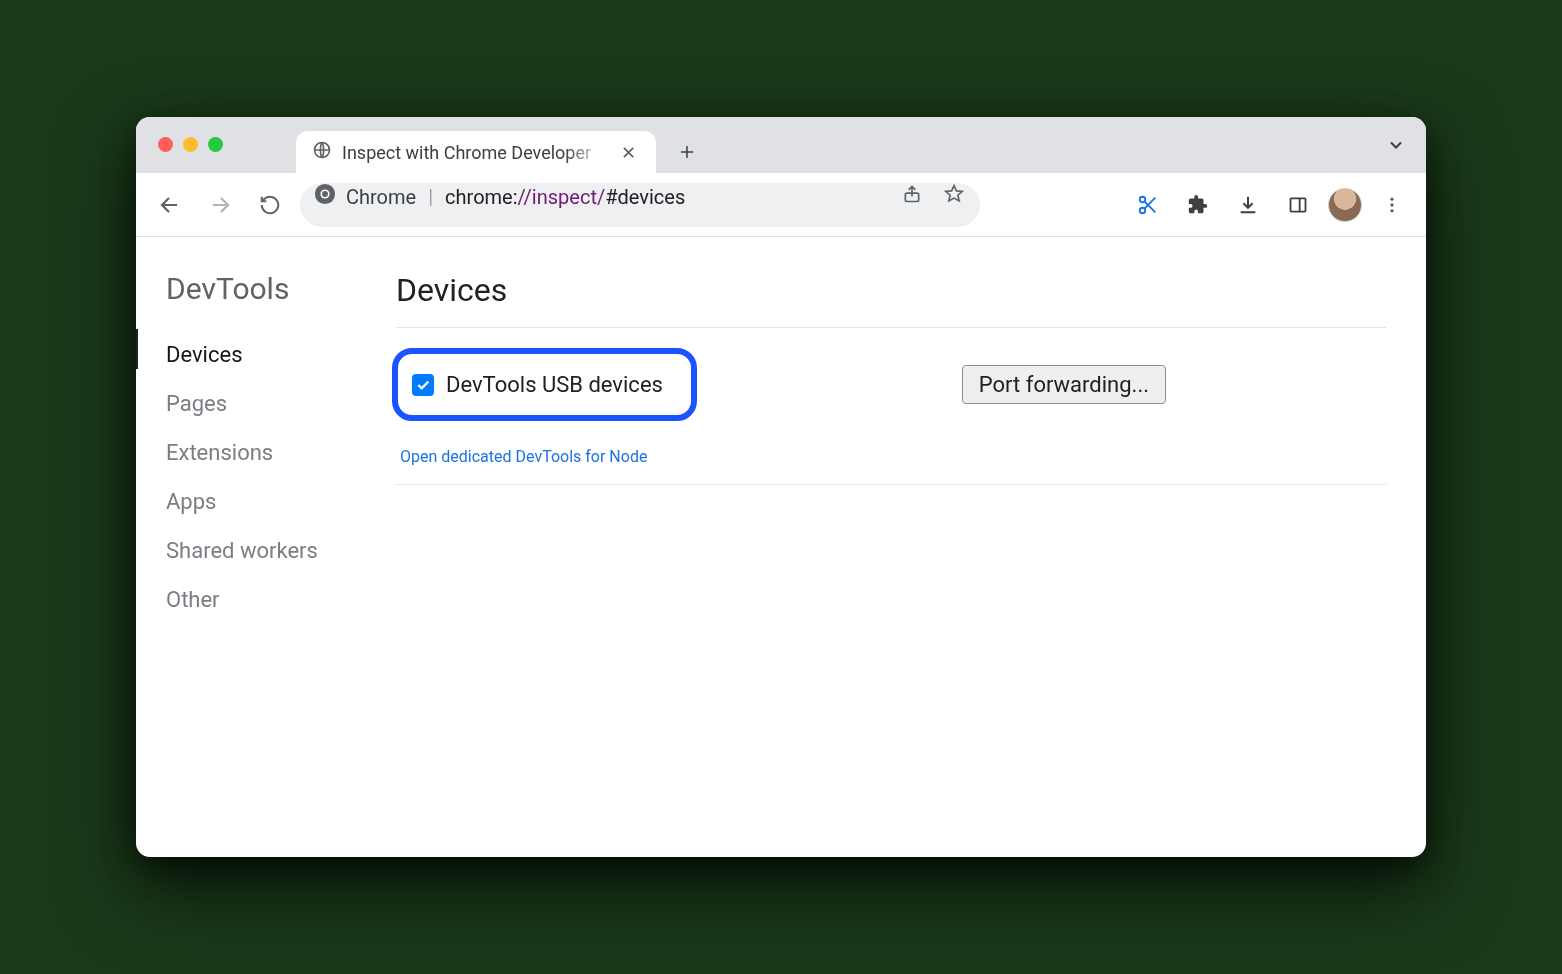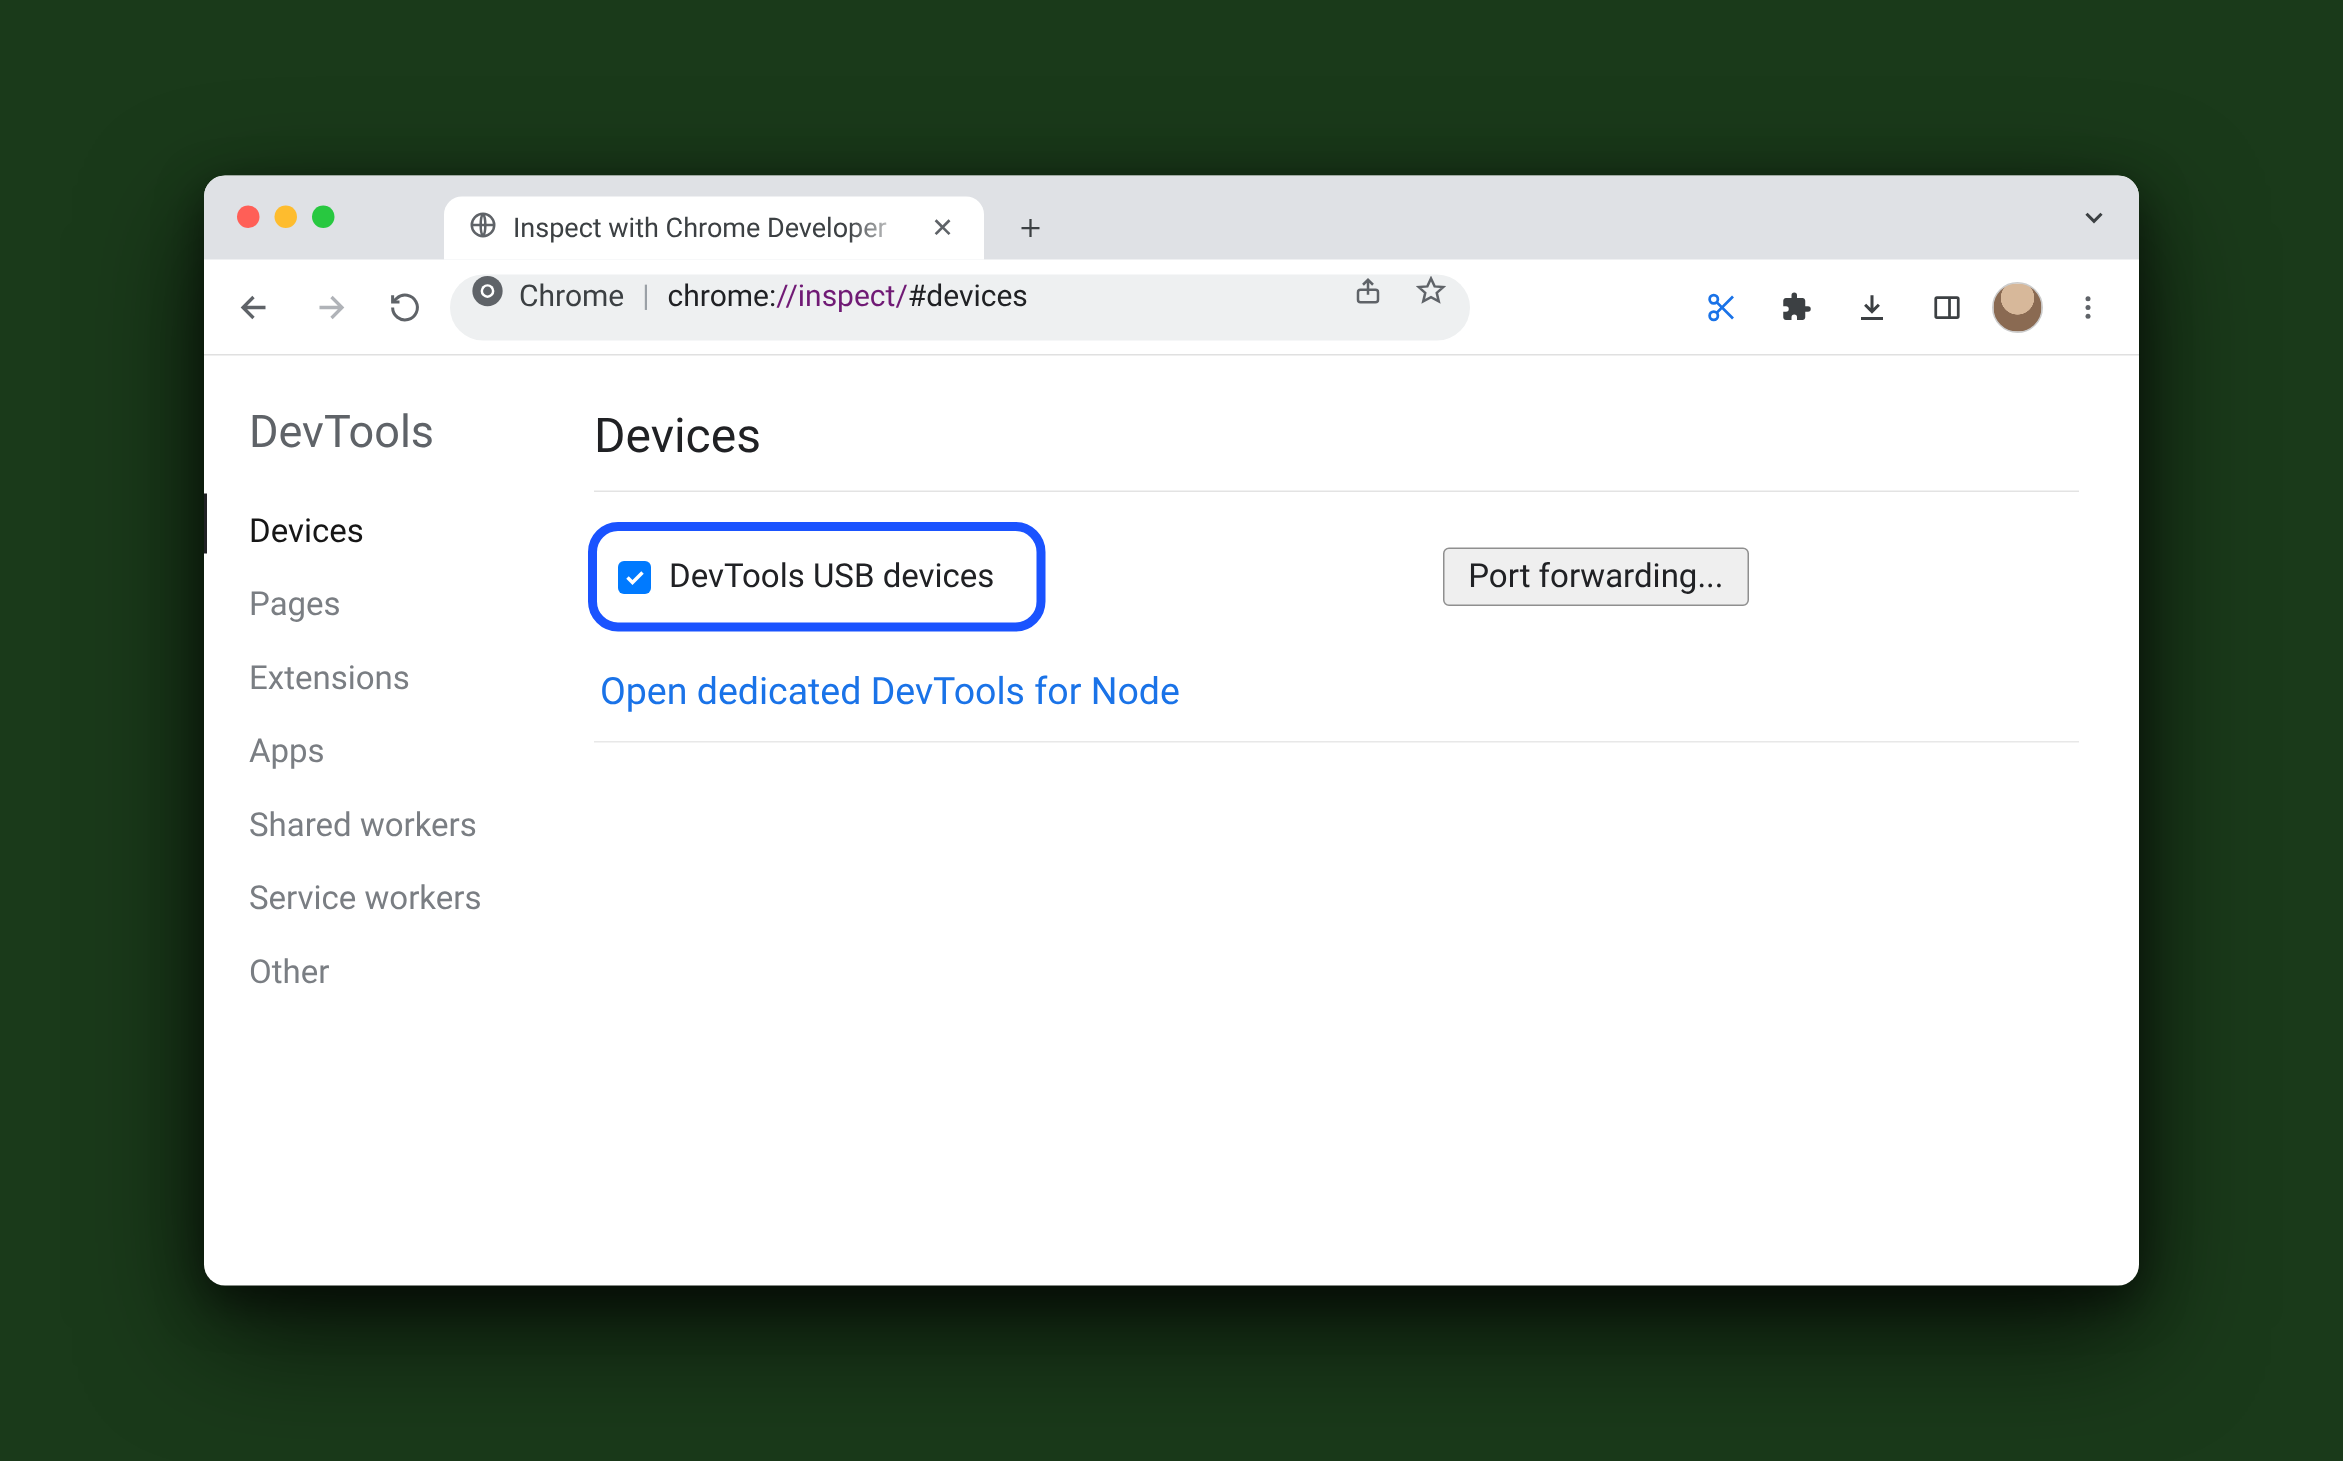--- a/index.html
+++ b/index.html
@@ -149,21 +149,21 @@
     width: 22px; height: 22px; border-radius: 4px; background:#007aff;
     display:flex; align-items:center; justify-content:center; flex-shrink:0;
   }
   .checkbox svg { width: 16px; height: 16px; }
   .row .btn-col { margin-left: auto; margin-right: 220px; }
   .native-btn {
     font-size: 22px; color:#202124; background:#efefef;
     border:1px solid #8f8f8f; padding: 6px 16px; border-radius: 4px;
     font-family: inherit;
   }
-  .link-row { font-size: 25px; margin-top: 8px; margin-bottom: 18px; padding-left:4px;}
+  .link-row { font-size: 16px; margin-top: 8px; margin-bottom: 18px; padding-left:4px;}
   .link-row a { color:#1a73e8; text-decoration:none; }
   .hr2 { height:1px; background:#e8e8e8; }
 </style>
 </head>
 <body>
 
 <div class="window">
 
   <div class="tabstrip">
     <div class="traffic-lights">
@@ -275,21 +275,20 @@
 
   <div class="content">
     <div class="sidebar">
       <div class="side-marker"></div>
       <div class="side-title">DevTools</div>
       <div class="side-item active">Devices</div>
       <div class="side-item">Pages</div>
       <div class="side-item">Extensions</div>
       <div class="side-item">Apps</div>
       <div class="side-item">Shared workers</div>
-      <div class="side-item">Service workers</div>
       <div class="side-item">Other</div>
     </div>
 
     <div class="main">
       <h1>Devices</h1>
       <div class="hr"></div>
 
       <div class="row">
         <div class="highlight-box">
           <label class="opt-box">

